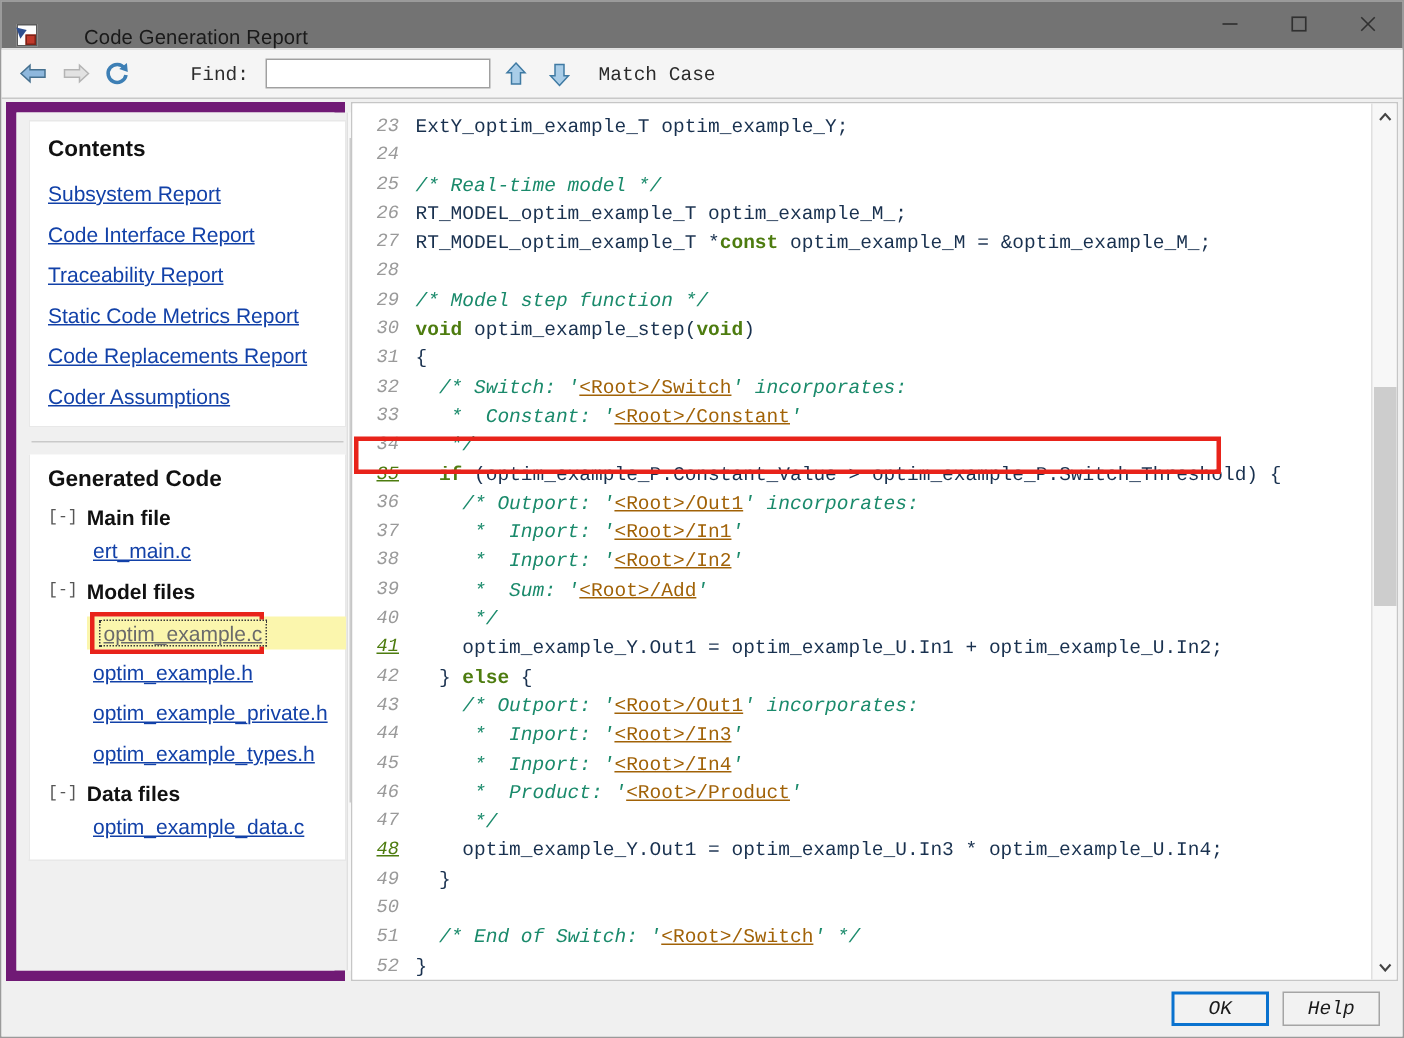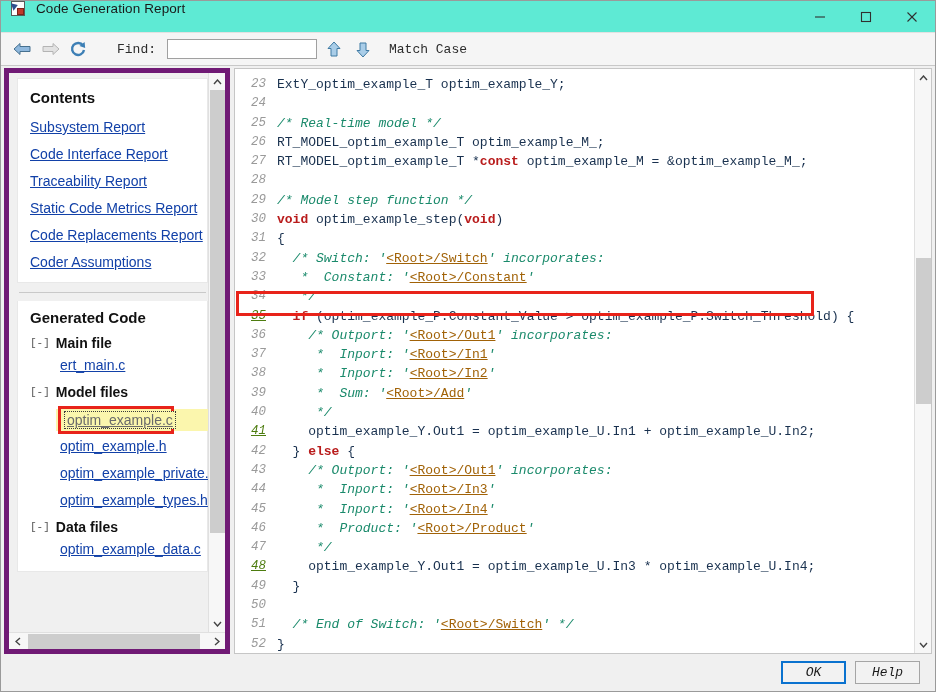--- a/index.html
+++ b/index.html
@@ -14,23 +14,24 @@
     position: relative;
     width: 936px; height: 692px;
     background: #f0f0f0;
     border: 1px solid #9a9a9a;
     display: flex; flex-direction: column;
   }
 
   
   #titlebar {
     height: 32px; min-height: 32px;
-    background: #5eead4;
-    display: flex; align-items: flex-start;
+    background: #737373;
+    display: flex; align-items: flex-end;
     border-bottom: 1px solid #e2e2e2;
+    gap: 20px;
   }
   #app-icon {
     width: 16px; height: 16px; margin-left: 10px; margin-right: 9px;
     position: relative; flex: none;
   }
   #app-icon .sheet {
     position: absolute; left: 0; top: 0; width: 14px; height: 15px;
     background: #fdfdfd; border: 1px solid #5a5a5a;
   }
   #app-icon .arrow {
@@ -65,21 +66,21 @@
     padding-left: 8px;
   }
   .tb-icon {
     width: 26px; height: 24px;
     display: flex; align-items: center; justify-content: center;
     margin-right: 2px;
   }
   #find-label {
     font-family: "Liberation Mono", monospace;
     font-size: 13px; color: #2b2b2b;
-    margin-left: 24px; margin-right: 11px;
+    margin-left: 34px; margin-right: 11px;
   }
   #find-input {
     width: 150px; height: 20px;
     border: 1px solid #a0a0a0;
     background: #ffffff;
     font-family: "Liberation Sans", sans-serif;
     font-size: 12px; padding: 0 3px;
     outline: none;
   }
   .arrow-btn { width: 24px; height: 24px; margin-left: 5px;
@@ -93,23 +94,23 @@
   #content {
     flex: 1; display: flex;
     background: #f0f0f0;
     padding: 2px 3px 0 3px;
     min-height: 0;
   }
 
   
   #sidebar {
     width: 226px; min-width: 226px;
-    display: flex; flex-direction: column;
-    background: #f0f0f0;
-    border: 5px solid #701a75;
+    display: flex; flex-direction: row;
+    background: #f0f0f0;
+    border: 7px solid #701a75;
     position: relative;
   }
   #sidebar-inner {
     flex: 1; display: flex; min-height: 0;
   }
   #sidebar-scrollarea {
     flex: 1; position: relative; overflow: hidden;
     background: #f0f0f0;
     padding: 5px 0 0 8px;
   }
@@ -226,21 +227,21 @@
   .cl { display: flex; height: 19.3px; align-items: flex-end; }
   .lnum {
     width: 42px; min-width: 42px; text-align: right;
     padding-right: 11px;
     color: #9a9a9a; font-style: italic; font-size: 12.5px;
   }
   .lnum.link {
     color: #4d7c0f; text-decoration: underline; font-style: italic;
   }
   .ctext { flex: 1; }
-  .kw { font-weight: bold; color: #b91c1c; }
+  .kw { font-weight: bold; color: #4d7c0f; }
   .cm { color: #1a8a6b; font-style: italic; }
   .cmlink { color: #a16207; text-decoration: underline; }
   #hl-line-box {
     position: absolute;
     left: 1px; top: 222px;
     width: 578px; height: 25px;
     border: 3px solid #e8231a;
     pointer-events: none;
   }
 

